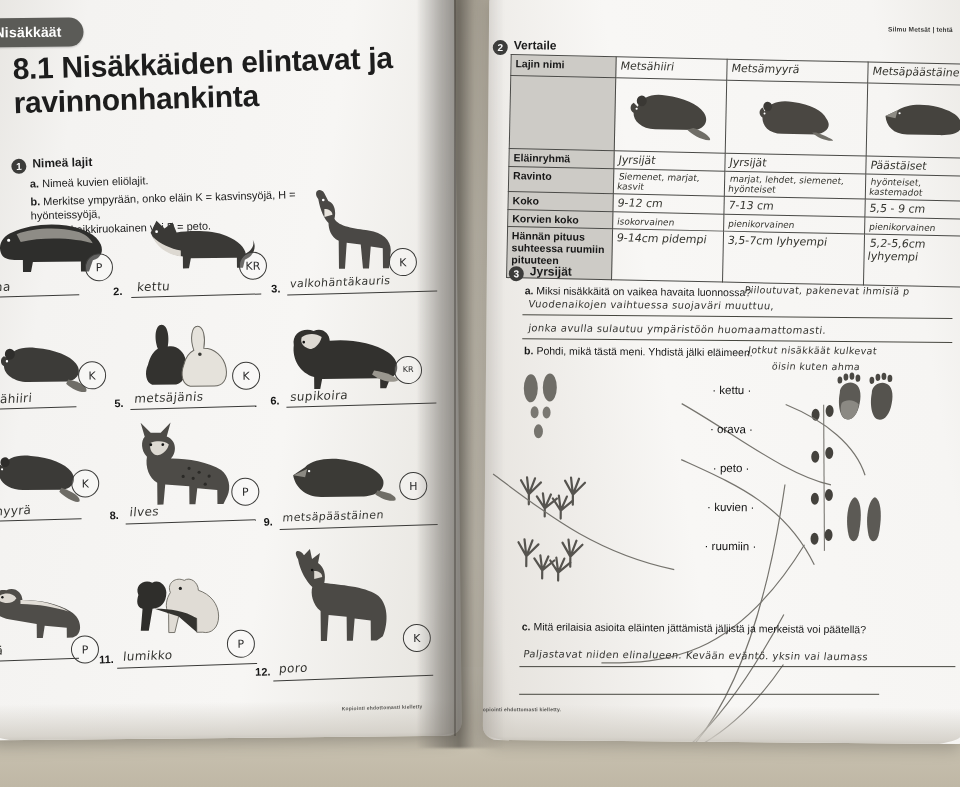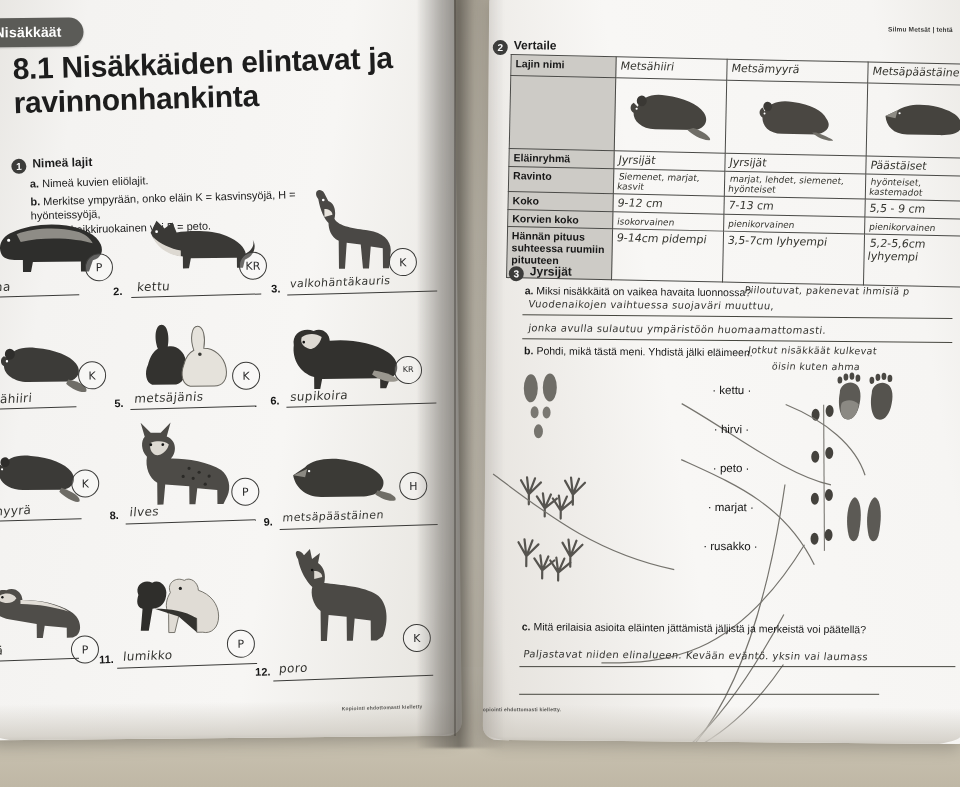--- a/index.html
+++ b/index.html
@@ -482,24 +482,24 @@
         <path d="M118 300 C180 300 250 296 320 180"></path>
         <path d="M8 112 C60 150 110 190 190 206"></path>
         <path d="M196 40 C250 70 300 110 346 120"></path>
         <path d="M196 96 C250 120 300 140 330 200"></path>
         <path d="M300 40 C340 56 370 80 380 110"></path>
       </g>
     </svg>
 
     <div id="namelist">
       <div>·&nbsp;<span>kettu</span>&nbsp;·</div>
-      <div>·&nbsp;<span>hirvi</span>&nbsp;·</div>
+      <div>·&nbsp;<span>orava</span>&nbsp;·</div>
       <div>·&nbsp;<span>peto</span>&nbsp;·</div>
-      <div>·&nbsp;<span>marjat</span>&nbsp;·</div>
-      <div>·&nbsp;<span>rusakko</span>&nbsp;·</div>
+      <div>·&nbsp;<span>kuvien</span>&nbsp;·</div>
+      <div>·&nbsp;<span>ruumiin</span>&nbsp;·</div>
     </div>
 
     <div class="q" style="left:38px;top:628px;width:430px">
       <b>c.</b>
       <span>Mitä erilaisia asioita eläinten jättämistä jäljistä ja merkeistä voi päätellä?</span>
     </div>
     <div class="wline" style="left:36px;top:672px;width:436px;transform:rotate(-0.5deg)"></div>
     <div class="hand" style="left:40px;top:656px;font-size:10px"><span class="hw">Paljastavat niiden elinalueen. Kevään eväntö. yksin vai laumass</span></div>
     <div class="wline" style="left:36px;top:700px;width:360px;transform:rotate(-0.5deg)"></div>
 

